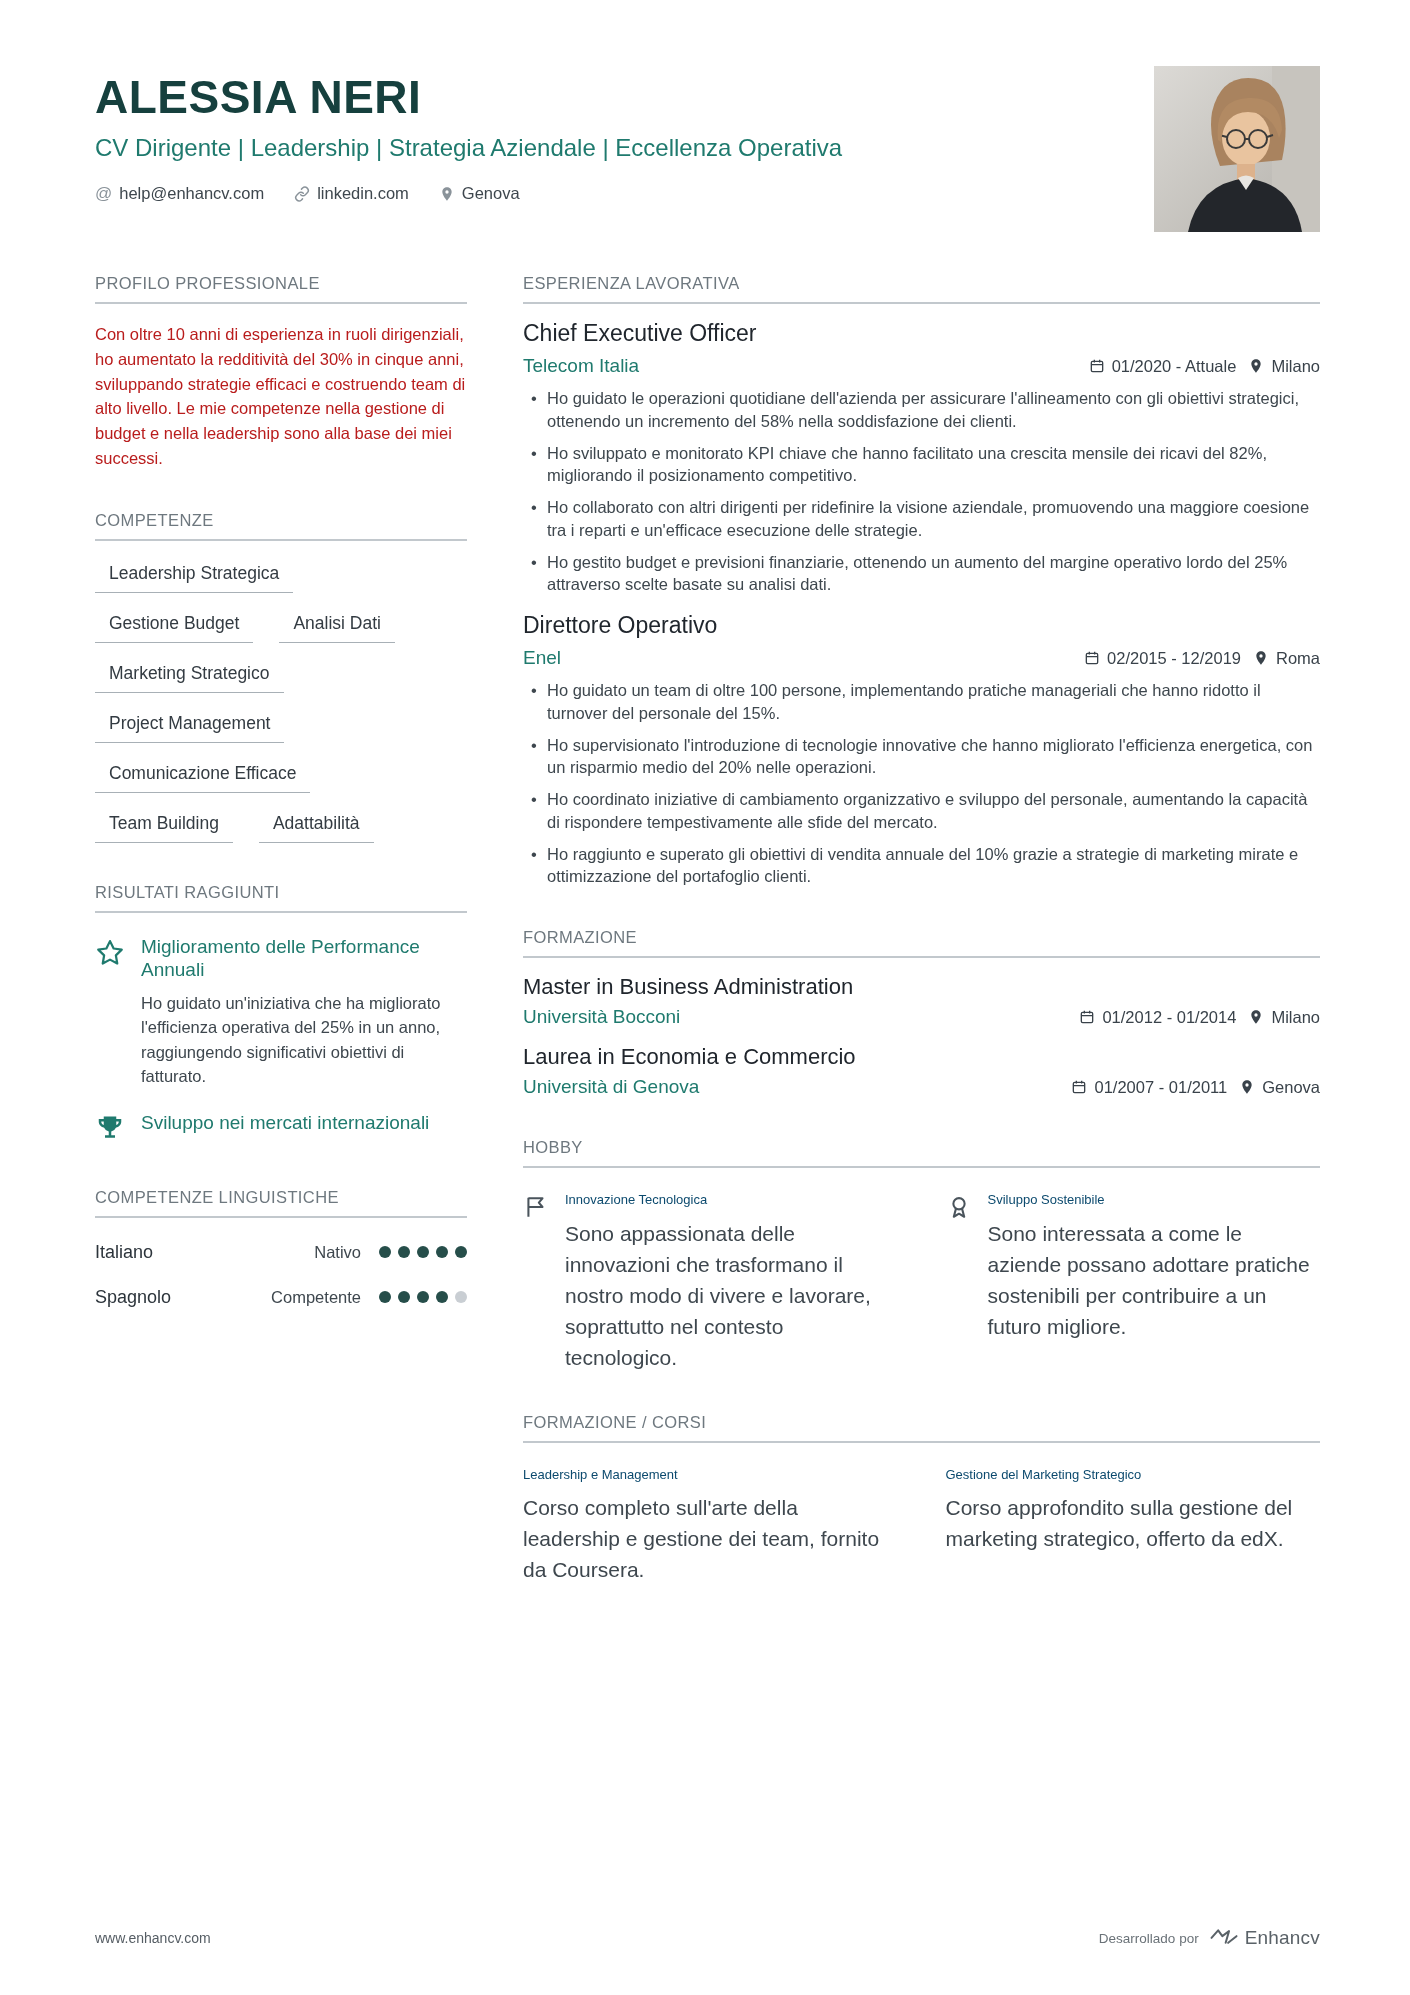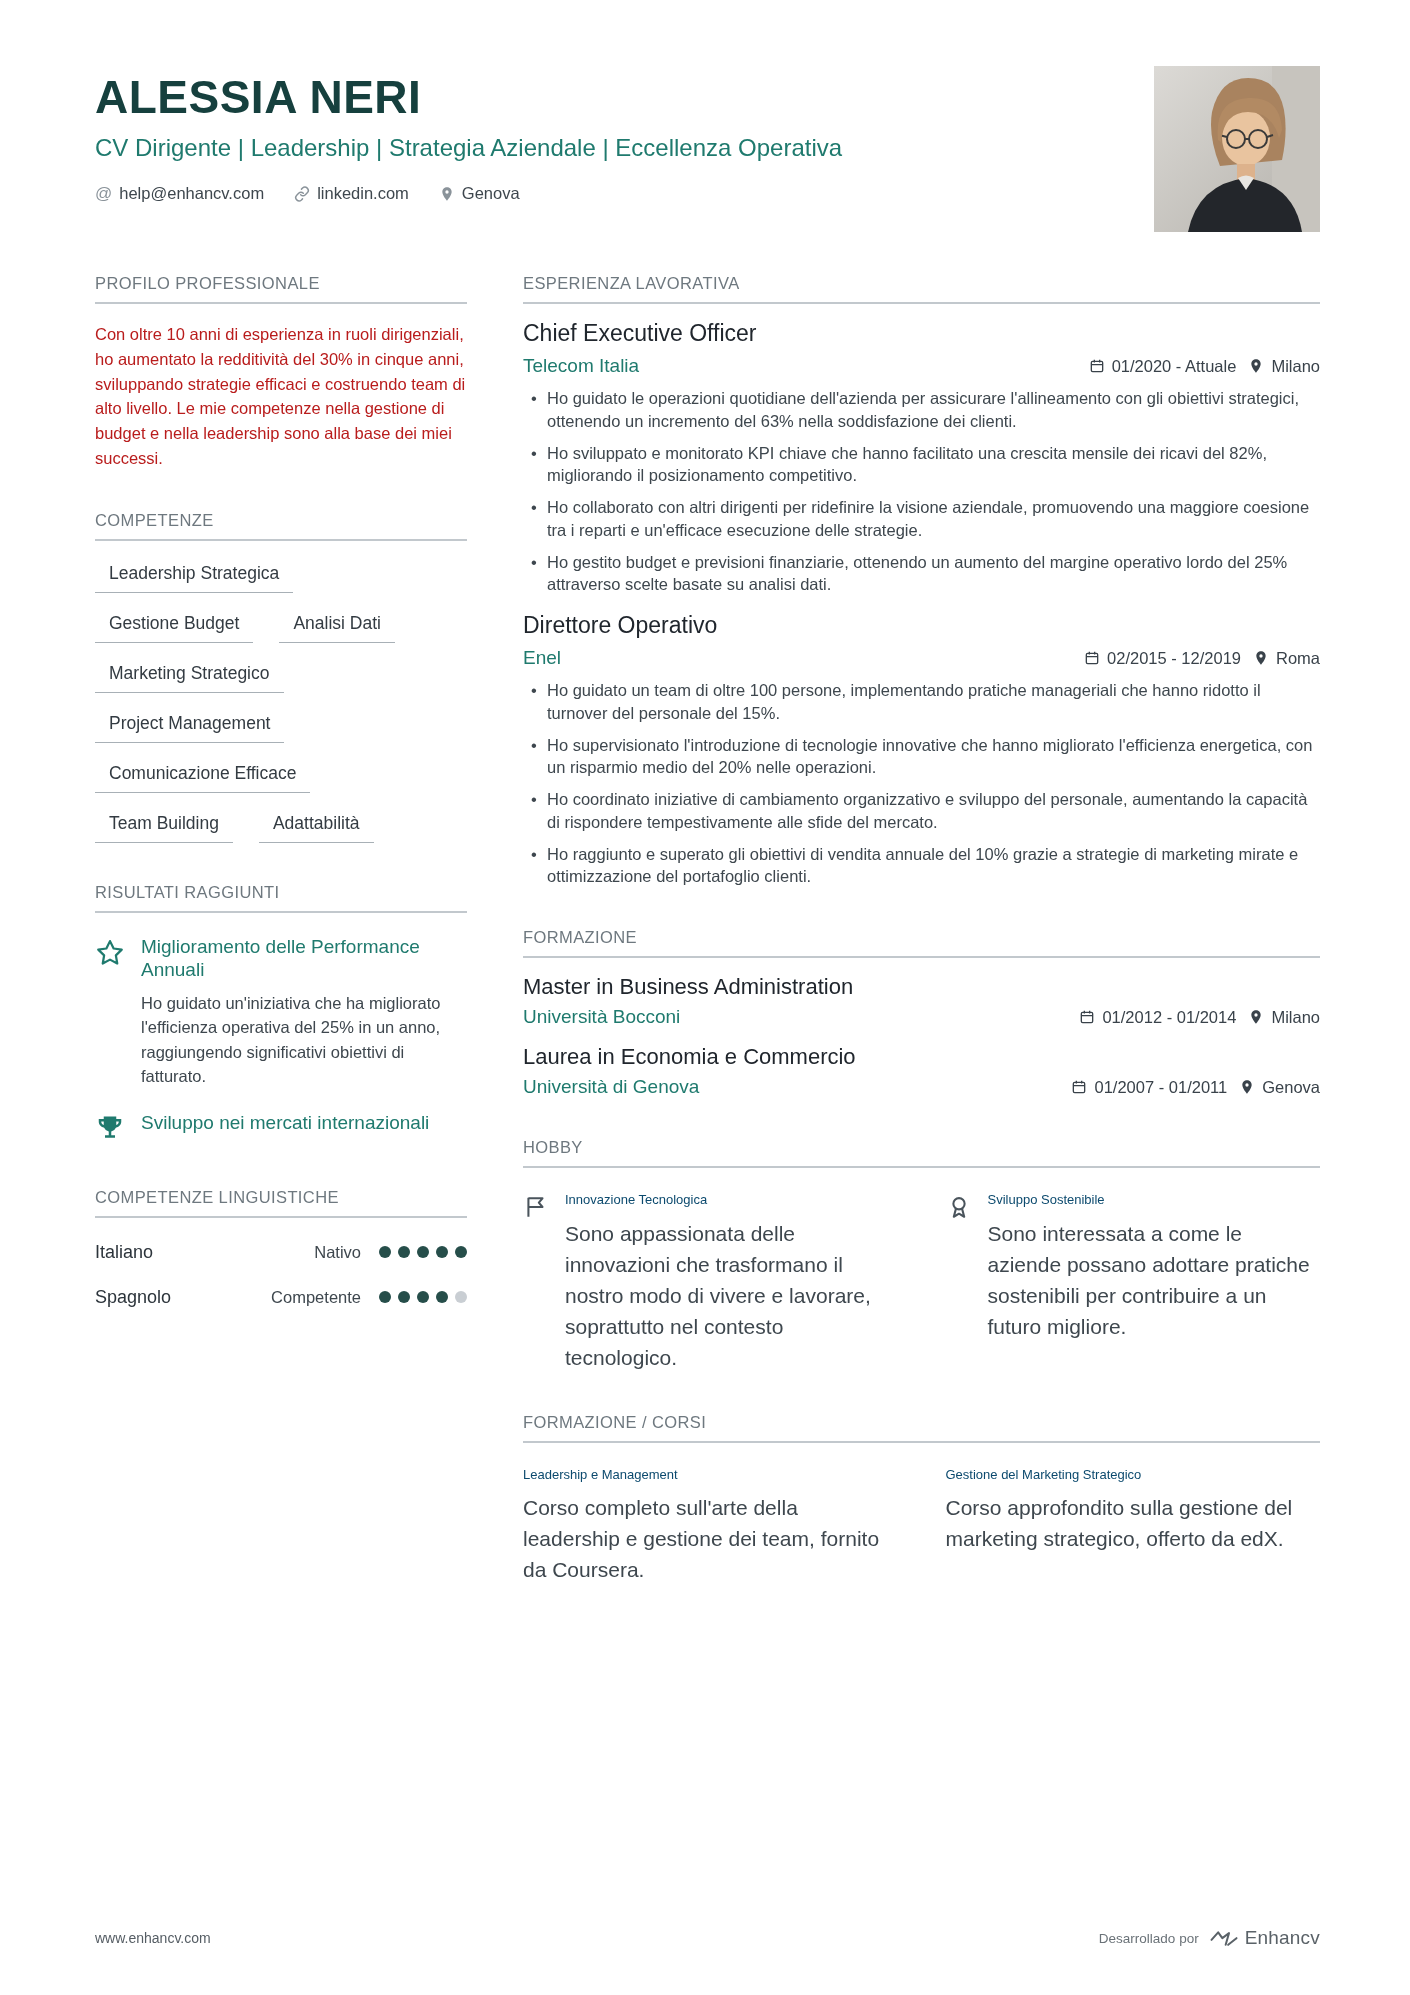--- a/index.html
+++ b/index.html
@@ -85,21 +85,21 @@
   .hobby { display: flex; gap: 16px; margin-top: 16px; }
   .hobby .ic { width: 26px; flex: none; color: #4a545c; padding-top: 2px; }
   .hobby-title, .course-title { font-size: 13px; color: #0c4a6e; margin-bottom: 9px; line-height: 1.25; }
   .hobby-text, .course-text { font-size: 21px; line-height: 1.48; color: #3e474e; }
   .course { margin-top: 16px; }
 
   
   .footer { margin-top: auto; display: flex; justify-content: space-between; align-items: center; }
   .footer-link { font-size: 14px; color: #555d64; text-decoration: none; }
   .powered { display: flex; align-items: center; gap: 10px; font-size: 13.5px; color: #6a7278; }
-  .brand { display: inline-flex; align-items: flex-end; gap: 6px; color: #5a6268; text-decoration: none; }
+  .brand { display: inline-flex; align-items: flex-start; gap: 6px; color: #5a6268; text-decoration: none; }
   .brand .ic { width: 30px; height: 20px; display:inline-flex; }
   .brand-name { font-size: 19px; color: #5a6268; letter-spacing: 0.2px; }
 </style>
 </head>
 <body>
 
 <div class="page">
 
   <div class="header">
     <div class="header-left">
@@ -255,21 +255,21 @@
                 <span class="ic">
                   <svg viewBox="0 0 24 24" fill="currentColor">
                       <path d="M12 2C8.1 2 5 5.1 5 9c0 5.2 7 13 7 13s7-7.8 7-13c0-3.9-3.1-7-7-7zm0 9.5A2.5 2.5 0 1 1 12 6.5a2.5 2.5 0 0 1 0 5z"></path>
                     </svg>
                 </span>
                 <span>Milano</span>
               </span>
             </span>
           </div>
           <ul class="bullets">
-            <li>Ho guidato le operazioni quotidiane dell'azienda per assicurare l'allineamento con gli obiettivi strategici, ottenendo un incremento del 63% nella soddisfazione dei clienti.</li>
+            <li>Ho guidato le operazioni quotidiane dell'azienda per assicurare l'allineamento con gli obiettivi strategici, ottenendo un incremento del 58% nella soddisfazione dei clienti.</li>
             <li>Ho sviluppato e monitorato KPI chiave che hanno facilitato una crescita mensile dei ricavi del 82%, migliorando il posizionamento competitivo.</li>
             <li>Ho collaborato con altri dirigenti per ridefinire la visione aziendale, promuovendo una maggiore coesione tra i reparti e un'efficace esecuzione delle strategie.</li>
             <li>Ho gestito budget e previsioni finanziarie, ottenendo un aumento del margine operativo lordo del 25% attraverso scelte basate su analisi dati.</li>
           </ul>
         </div>
 
         <div class="job">
           <div class="job-title">Direttore Operativo</div>
           <div class="job-meta">
             <span class="company">Enel</span>

